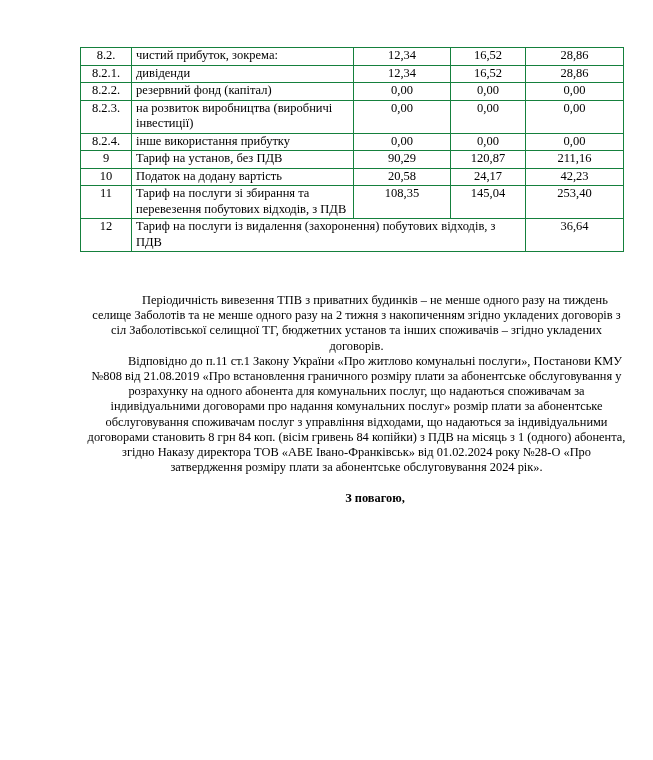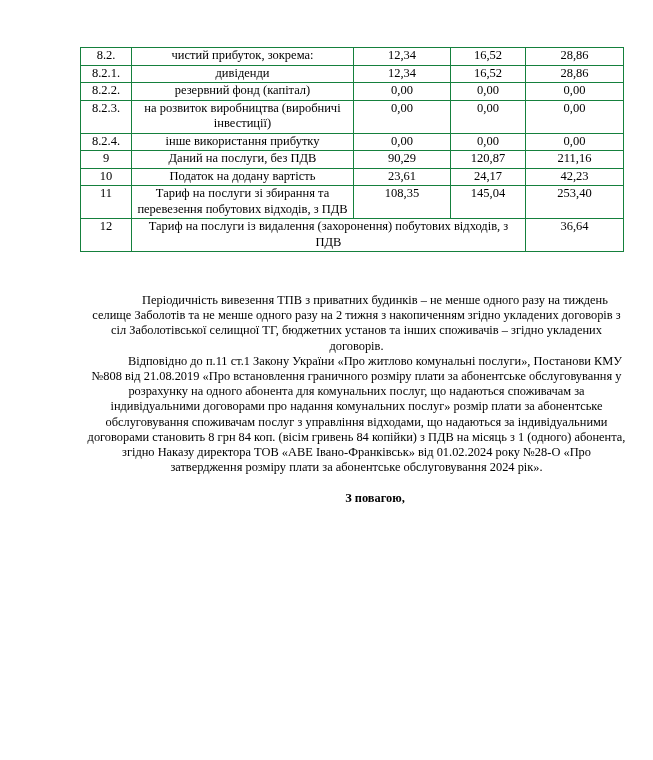--- a/index.html
+++ b/index.html
@@ -26,21 +26,21 @@
     table-layout: fixed;
     font-size: 12.5px;
     line-height: 15.5px;
   }
   table.tariff td {
     border: 1px solid #15803d;
     vertical-align: top;
     padding: 0px 4px 1px 4px;
   }
   td.c-num  { text-align: center; }
-  td.c-desc { text-align: center; }
+  td.c-desc { text-align: left; }
   td.c-val  { text-align: center; }
   tr.row-last td { padding-bottom: 14px; }
   
   .body-text {
     position: absolute;
     top: 293px;
     left: 85px;
     width: 543px;
     font-size: 12.4px;
     line-height: 15.2px;
@@ -103,29 +103,29 @@
           </tr>
           <tr>
             <td class="c-num">8.2.4.</td>
             <td class="c-desc">інше використання прибутку</td>
             <td class="c-val">0,00</td>
             <td class="c-val">0,00</td>
             <td class="c-val">0,00</td>
           </tr>
           <tr>
             <td class="c-num">9</td>
-            <td class="c-desc">Даний на послуги, без ПДВ</td>
+            <td class="c-desc">Тариф на установ, без ПДВ</td>
             <td class="c-val">90,29</td>
             <td class="c-val">120,87</td>
             <td class="c-val">211,16</td>
           </tr>
           <tr>
             <td class="c-num">10</td>
             <td class="c-desc">Податок на додану вартість</td>
-            <td class="c-val">23,61</td>
+            <td class="c-val">20,58</td>
             <td class="c-val">24,17</td>
             <td class="c-val">42,23</td>
           </tr>
           <tr>
             <td class="c-num">11</td>
             <td class="c-desc">Тариф на послуги зі збирання та перевезення побутових відходів, з ПДВ</td>
             <td class="c-val">108,35</td>
             <td class="c-val">145,04</td>
             <td class="c-val">253,40</td>
           </tr>

